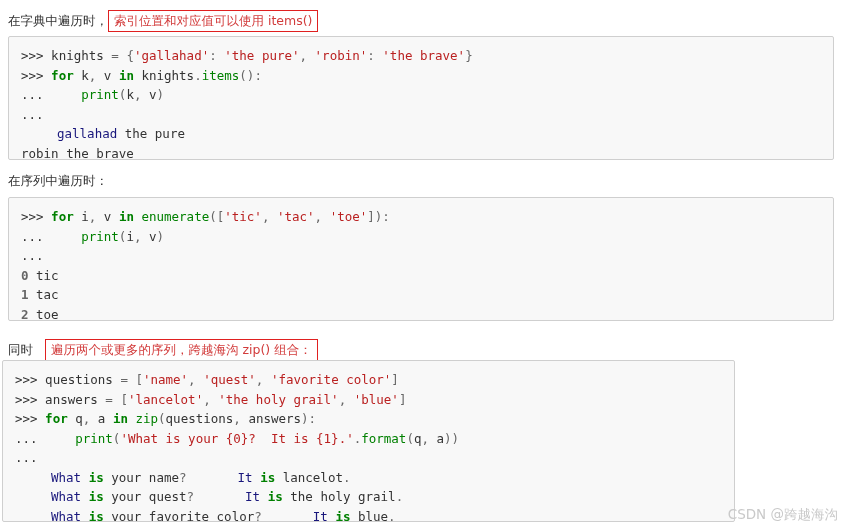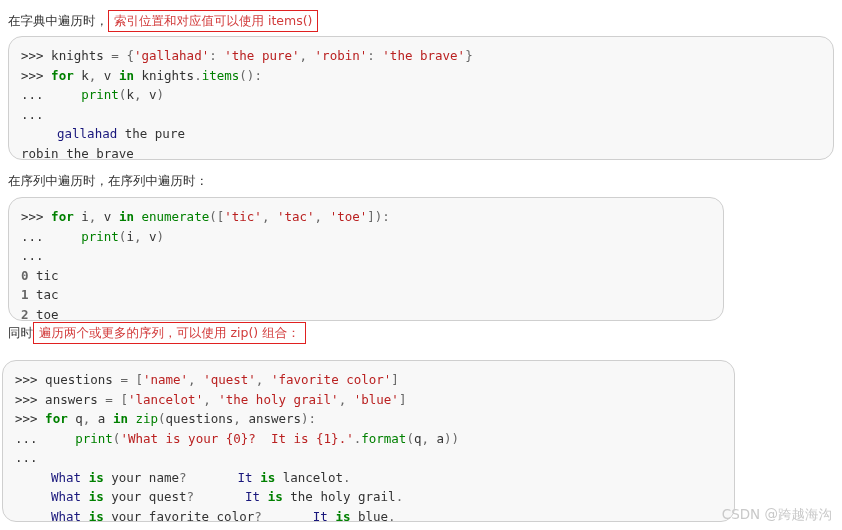--- a/index.html
+++ b/index.html
@@ -41,85 +41,84 @@
     display: inline-block;
     line-height: 15px;
   }
   .boxed .kw-red {
     color: #d23b3b;
   }
 
   
   #p1 { position: absolute; left: 8px;  top: 10px; }
   #p2 { position: absolute; left: 8px;  top: 172px; }
-  #p3 { position: absolute; left: 8px;  top: 322px; }
+  #p3 { position: absolute; left: 8px;  top: 339px; gap: 12px; }
 
   
   .codeblock {
     position: absolute;
     box-sizing: border-box;
     background: #f8f8f8;
     border: 1px solid #cfcfcf;
-    border-radius: 14px;
+    border-radius: 2px;
     padding: 9px 12px 9px 12px;
     font-family: "DejaVu Sans Mono", monospace;
     font-size: 12.5px;
     line-height: 19.5px;
     color: #333333;
     white-space: pre;
     overflow: hidden;
   }
   #cb1 { left: 8px;  top: 36px;  width: 826px; height: 124px; }
-  #cb2 { left: 8px;  top: 197px; width: 716px; height: 124px; }
+  #cb2 { left: 8px;  top: 197px; width: 826px; height: 124px; }
   #cb3 { left: 2px;  top: 360px; width: 733px; height: 162px; }
 
   .ln { display: block; height: 19.5px; }
 
   
   .pr   { color: #333333; }            
   .kw   { color: #008000; font-weight: bold; }  
   .bi   { color: #008000; }            
   .str  { color: #ba2121; }            
   .num  { color: #666666; font-weight: bold; }  
   .nm   { color: #19177c; margin-left: 36px; }            
   .op   { color: #666666; }            
 
   
   .watermark {
     position: absolute;
-    right: 10px;
+    right: 4px;
     bottom: 6px;
     font-family: "DejaVu Sans", sans-serif;
     font-size: 13.5px;
     color: #c9c9c9;
     white-space: nowrap;
   }
 </style>
 </head>
 <body>
 
 <div class="page">
 
   <div class="prose" id="p1">
     <span class="plain">在字典中遍历时，</span>
     <span class="boxed"><span class="kw-red">索引位置和对应值可以使用 items()</span></span>
   </div>
 
   <div class="codeblock" id="cb1"><span class="ln"><span class="pr">&gt;&gt;&gt; </span><span class="pr">knights </span><span class="op">= </span><span class="op">{</span><span class="str">'gallahad'</span><span class="op">: </span><span class="str">'the pure'</span><span class="op">, </span><span class="str">'robin'</span><span class="op">: </span><span class="str">'the brave'</span><span class="op">}</span></span><span class="ln"><span class="pr">&gt;&gt;&gt; </span><span class="kw">for</span><span class="pr"> k</span><span class="op">, </span><span class="pr">v </span><span class="kw">in</span><span class="pr"> knights</span><span class="op">.</span><span class="bi">items</span><span class="op">():</span></span><span class="ln"><span class="pr">...     </span><span class="bi">print</span><span class="op">(</span><span class="pr">k</span><span class="op">, </span><span class="pr">v</span><span class="op">)</span></span><span class="ln"><span class="pr">...</span></span><span class="ln"><span class="nm">gallahad</span><span class="pr"> the pure</span></span><span class="ln"><span class="pr">robin the brave</span></span></div>
 
   <div class="prose" id="p2">
-    <span class="plain">在序列中遍历时，</span>
     <span class="plain">在序列中遍历时：</span>
   </div>
 
   <div class="codeblock" id="cb2"><span class="ln"><span class="pr">&gt;&gt;&gt; </span><span class="kw">for</span><span class="pr"> i</span><span class="op">, </span><span class="pr">v </span><span class="kw">in</span><span class="pr"> </span><span class="bi">enumerate</span><span class="op">([</span><span class="str">'tic'</span><span class="op">, </span><span class="str">'tac'</span><span class="op">, </span><span class="str">'toe'</span><span class="op">]):</span></span><span class="ln"><span class="pr">...     </span><span class="bi">print</span><span class="op">(</span><span class="pr">i</span><span class="op">, </span><span class="pr">v</span><span class="op">)</span></span><span class="ln"><span class="pr">...</span></span><span class="ln"><span class="num">0</span><span class="pr"> tic</span></span><span class="ln"><span class="num">1</span><span class="pr"> tac</span></span><span class="ln"><span class="num">2</span><span class="pr"> toe</span></span></div>
 
   <div class="prose" id="p3">
     <span class="plain">同时</span>
-    <span class="boxed"><span class="kw-red">遍历两个或更多的序列，可以使用 zip() 组合：</span></span>
+    <span class="boxed"><span class="kw-red">遍历两个或更多的序列，跨越海沟 zip() 组合：</span></span>
     <span class="plain"></span>
   </div>
 
   <div class="codeblock" id="cb3"><span class="ln"><span class="pr">&gt;&gt;&gt; </span><span class="pr">questions </span><span class="op">= [</span><span class="str">'name'</span><span class="op">, </span><span class="str">'quest'</span><span class="op">, </span><span class="str">'favorite color'</span><span class="op">]</span></span><span class="ln"><span class="pr">&gt;&gt;&gt; </span><span class="pr">answers </span><span class="op">= [</span><span class="str">'lancelot'</span><span class="op">, </span><span class="str">'the holy grail'</span><span class="op">, </span><span class="str">'blue'</span><span class="op">]</span></span><span class="ln"><span class="pr">&gt;&gt;&gt; </span><span class="kw">for</span><span class="pr"> q</span><span class="op">, </span><span class="pr">a </span><span class="kw">in</span><span class="pr"> </span><span class="bi">zip</span><span class="op">(</span><span class="pr">questions</span><span class="op">, </span><span class="pr">answers</span><span class="op">):</span></span><span class="ln"><span class="pr">...     </span><span class="bi">print</span><span class="op">(</span><span class="str">'What is your {0}?  It is {1}.'</span><span class="op">.</span><span class="bi">format</span><span class="op">(</span><span class="pr">q</span><span class="op">, </span><span class="pr">a</span><span class="op">))</span></span><span class="ln"><span class="pr">...</span></span><span class="ln"><span class="nm">What</span><span class="pr"> </span><span class="kw">is</span><span class="pr"> your name</span><span class="op">?</span><span class="pr">  </span><span class="nm">It</span><span class="pr"> </span><span class="kw">is</span><span class="pr"> lancelot</span><span class="op">.</span></span><span class="ln"><span class="nm">What</span><span class="pr"> </span><span class="kw">is</span><span class="pr"> your quest</span><span class="op">?</span><span class="pr">  </span><span class="nm">It</span><span class="pr"> </span><span class="kw">is</span><span class="pr"> the holy grail</span><span class="op">.</span></span><span class="ln"><span class="nm">What</span><span class="pr"> </span><span class="kw">is</span><span class="pr"> your favorite color</span><span class="op">?</span><span class="pr">  </span><span class="nm">It</span><span class="pr"> </span><span class="kw">is</span><span class="pr"> blue</span><span class="op">.</span></span></div>
 
   <div class="watermark">CSDN @跨越海沟</div>
 
 </div>
 
 </body></html>

